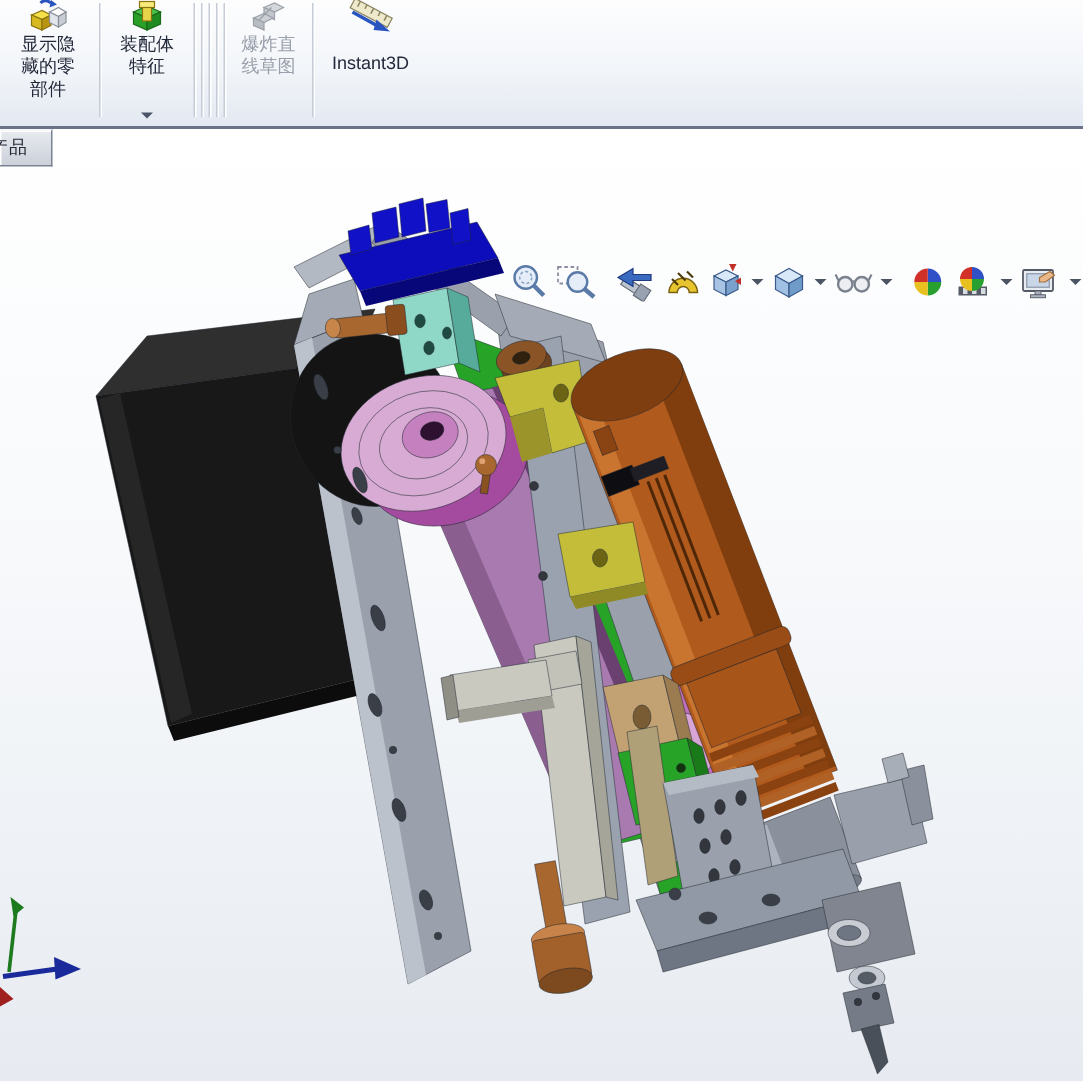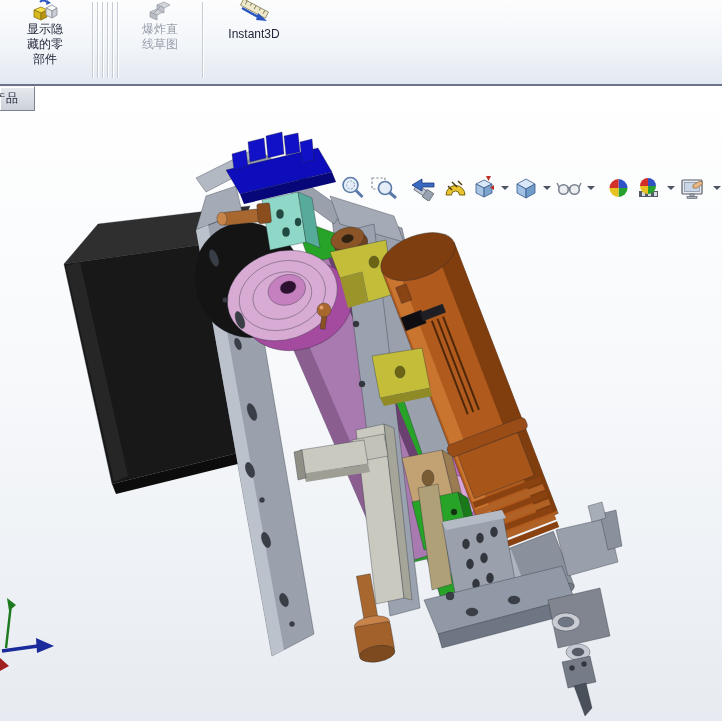--- a/index.html
+++ b/index.html
@@ -10,21 +10,21 @@
   }
   
   .cmdbar{
     position:absolute;left:0;top:0;width:722px;height:84px;
     background:linear-gradient(180deg,#fdfdfe 0%,#f2f5f9 55%,#e3e9f2 100%);
     border-bottom:2px solid #6b7486;
     display:flex;align-items:stretch;
   }
   .cmdbtn{
     position:relative;display:flex;flex-direction:column;align-items:center;
-    padding:0 14px;min-width:50px;cursor:default;
+    padding:0 1px;min-width:50px;cursor:default;
   }
   .cmdbtn .cicon{height:22px;margin-top:0;display:flex;align-items:flex-start;}
   .cmdbtn .l{font-size:12px;line-height:15px;color:#23293a;white-space:nowrap;}
   .cmdbtn.disabled .l{color:#9aa0ab;}
   .tb-arrow{
     position:absolute;bottom:5px;left:50%;margin-left:-4px;
     width:0;height:0;border-left:4px solid transparent;border-right:4px solid transparent;
     border-top:4px solid #4a5568;
   }
   .vsep{width:1px;background:#c6ccd6;margin:2px 2px 6px 2px;box-shadow:1px 0 0 #ffffff;}
@@ -74,20 +74,34 @@
         <polygon points="16,8 22,11 22,18 16,15" fill="#e2e5ea" stroke="#8a8f98" stroke-width=".8"></polygon>
         <polygon points="22,11 27,8 27,15 22,18" fill="#c8ccd4" stroke="#8a8f98" stroke-width=".8"></polygon>
       </svg>
     </span>
     <span class="l">显示隐</span>
     <span class="l">藏的零</span>
     <span class="l">部件</span>
   </div>
   <div class="vsep"></div>
 
+  <div class="cmdbtn" style="min-width:56px">
+    <span class="cicon">
+      <svg width="26" height="22" viewBox="0 0 26 22">
+        <polygon points="4,8 13,4 22,8 13,12" fill="#4ac04a" stroke="#1a6a1a" stroke-width=".8"></polygon>
+        <polygon points="4,8 13,12 13,20 4,16" fill="#28a028" stroke="#1a6a1a" stroke-width=".8"></polygon>
+        <polygon points="13,12 22,8 22,16 13,20" fill="#1f8a1f" stroke="#1a6a1a" stroke-width=".8"></polygon>
+        <rect x="10" y="2" width="6" height="12" fill="#e8d44a" stroke="#8a7410" stroke-width=".8"></rect>
+        <rect x="8" y="1" width="10" height="4" fill="#f5ea7a" stroke="#8a7410" stroke-width=".8"></rect>
+      </svg>
+    </span>
+    <span class="l">装配体</span>
+    <span class="l">特征</span>
+    <span class="tb-arrow"></span>
+  </div>
   <div class="vsep"></div>
 
   <div class="vsep"></div>
 
   <div class="vsep"></div>
 
   <div class="vsep"></div>
 
   <div class="vsep"></div>
 
@@ -114,21 +128,21 @@
           <line x1="10" y1="4" x2="10" y2="8" stroke="#8a8460"></line>
           <line x1="15" y1="4" x2="15" y2="7" stroke="#8a8460"></line>
           <line x1="20" y1="4" x2="20" y2="8" stroke="#8a8460"></line>
           <line x1="25" y1="4" x2="25" y2="7" stroke="#8a8460"></line>
           <line x1="30" y1="4" x2="30" y2="8" stroke="#8a8460"></line>
         </g>
         <line x1="8" y1="8" x2="26" y2="18" stroke="#2a55c0" stroke-width="2.4"></line>
         <polygon points="24,13 33,21 22,20" fill="#2a55c0"></polygon>
       </svg>
     </span>
-    <span class="l" style="margin-top:5px">Instant3D</span>
+    <span class="l" style="margin-top:13px">Instant3D</span>
   </div>
 </div>
 
 <div class="viewport">
 
 <svg id="model-svg" width="722" height="635" viewBox="0 86 722 635">
   <defs></defs>
 
   <g>
     <polygon points="64,264 98,224 250,206 236,240" fill="#2f2f2f"></polygon>

